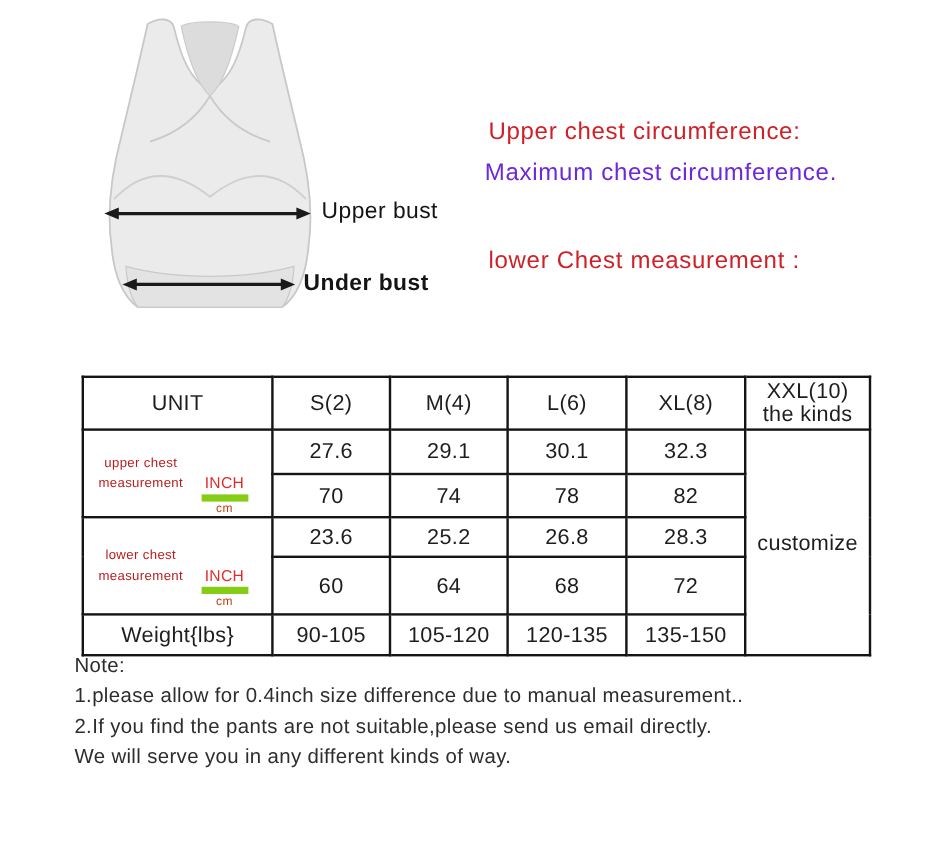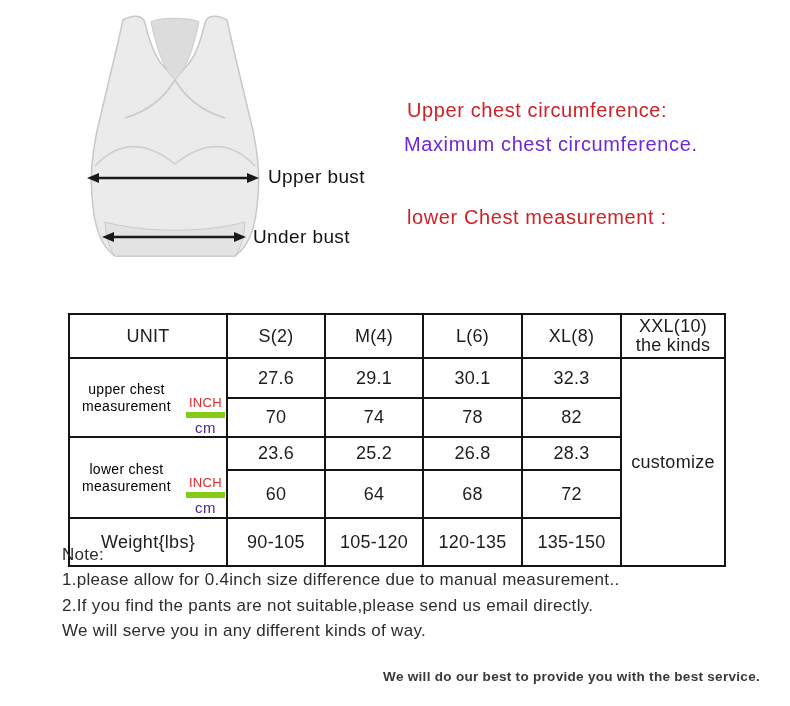--- a/index.html
+++ b/index.html
@@ -18,24 +18,24 @@
   table.size{border-collapse:collapse;table-layout:fixed;width:656px;}
   table.size td{border:2px solid #141414;text-align:center;vertical-align:middle;
     font-size:18px;color:#1d1d1d;padding:0;letter-spacing:.3px;}
   td.hdr{font-size:19px;letter-spacing:1px;}
   td.xxl-hdr{font-size:16px;line-height:19px;letter-spacing:.2px;border-radius:22px;}
   td.red-val{color:#f21414;}
   td.customize{color:#f21414;font-size:19px;letter-spacing:.4px;}
   td.weight-label{color:#e81d24;font-size:17px;letter-spacing:.4px;}
   td.label-cell{text-align:left;}
   .label-wrap{display:flex;align-items:center;justify-content:flex-start;gap:15px;padding-left:12px;}
-  .mlabel{color:#000000;font-size:14px;line-height:17px;white-space:nowrap;}
+  .mlabel{color:#b91c1c;font-size:11px;line-height:17px;white-space:nowrap;}
   .frac{display:inline-block;text-align:center;}
   .frac-top{color:#e02a2a;font-size:13px;padding:0 3px 2px 3px;border-bottom:6px solid #84cc16;margin-top:36px;}
-  .frac-bottom{color:#4c1d95;font-size:15px;padding-top:1px;}
+  .frac-bottom{color:#c2410c;font-size:10px;padding-top:1px;}
 
   
   .notes{font-size:17px;color:#2d2d2d;line-height:25.3px;letter-spacing:.3px;}
   .footer-line{font-size:13.5px;font-weight:bold;color:#383838;letter-spacing:.3px;text-align:right;}
 </style>
 </head>
 <body>
 
 <div class="canvas">
 
@@ -61,21 +61,21 @@
     </g>
 
     <g>
       <line x1="25" y1="223" x2="153" y2="223" stroke="#1a1a1a" stroke-width="2.6"></line>
       <polygon points="17,223 29,218 29,228" fill="#1a1a1a"></polygon>
       <polygon points="161,223 149,218 149,228" fill="#1a1a1a"></polygon>
     </g>
   </svg>
 
   <div class="abs bust-label" style="left:268px;top:166px;">Upper bust</div>
-  <div class="abs bust-label" style="left:253px;top:226px;">Under bust</div>
+  <div class="abs bust-label" style="left:253px;top:226px;font-weight:bold;">Under bust</div>
 
   <div class="abs red-heading" style="left:407px;top:99px;text-align:center;">Upper chest circumference:</div>
   <div class="abs black-desc" style="left:404px;top:133px;">Maximum chest circumference.</div>
   <div class="abs red-heading" style="left:407px;top:206px;">lower Chest measurement :</div>
 
   <table class="size abs" style="left:68px;top:313px;">
     <colgroup>
       <col style="width:158px">
         <col style="width:98px">
         <col style="width:98px">
@@ -137,32 +137,31 @@
         <td class="red-val">25.2</td>
         <td class="red-val">26.8</td>
         <td class="red-val">28.3</td>
       </tr>
       <tr style="height:48px">
         <td>60</td>
         <td>64</td>
         <td>68</td>
         <td>72</td>
       </tr>
-      <tr style="height:48px">
+      <tr style="height:34px">
         <td class="weight-label">Weight{lbs}</td>
         <td>90-105</td>
         <td>105-120</td>
         <td>120-135</td>
         <td>135-150</td>
       </tr>
     </tbody>
   </table>
 
   <div class="abs notes" style="left:62px;top:542px;">
     <div>Note:</div>
     <div>1.please allow for 0.4inch size difference due to manual measurement..</div>
     <div>2.If you find the pants are not suitable,please send us email directly.</div>
     <div>We will serve you in any different kinds of way.</div>
   </div>
 
-  <div class="abs footer-line" style="left:0;right:30px;top:669px;">We will do our best to provide you with the best service.</div>
 
 </div>
 
 </body></html>

